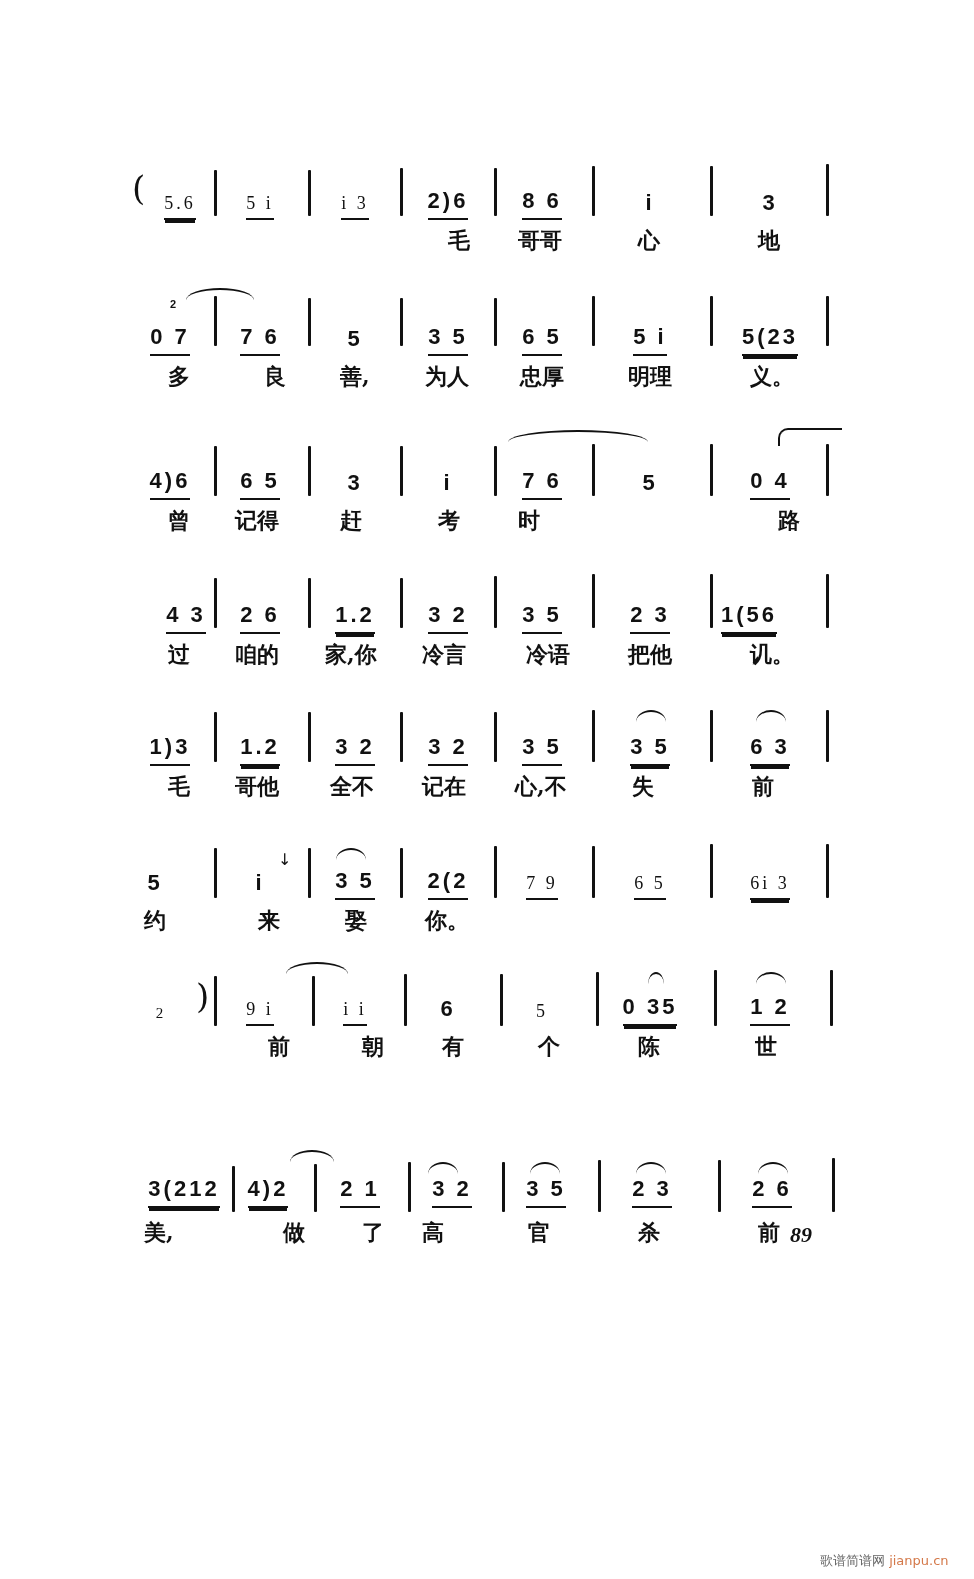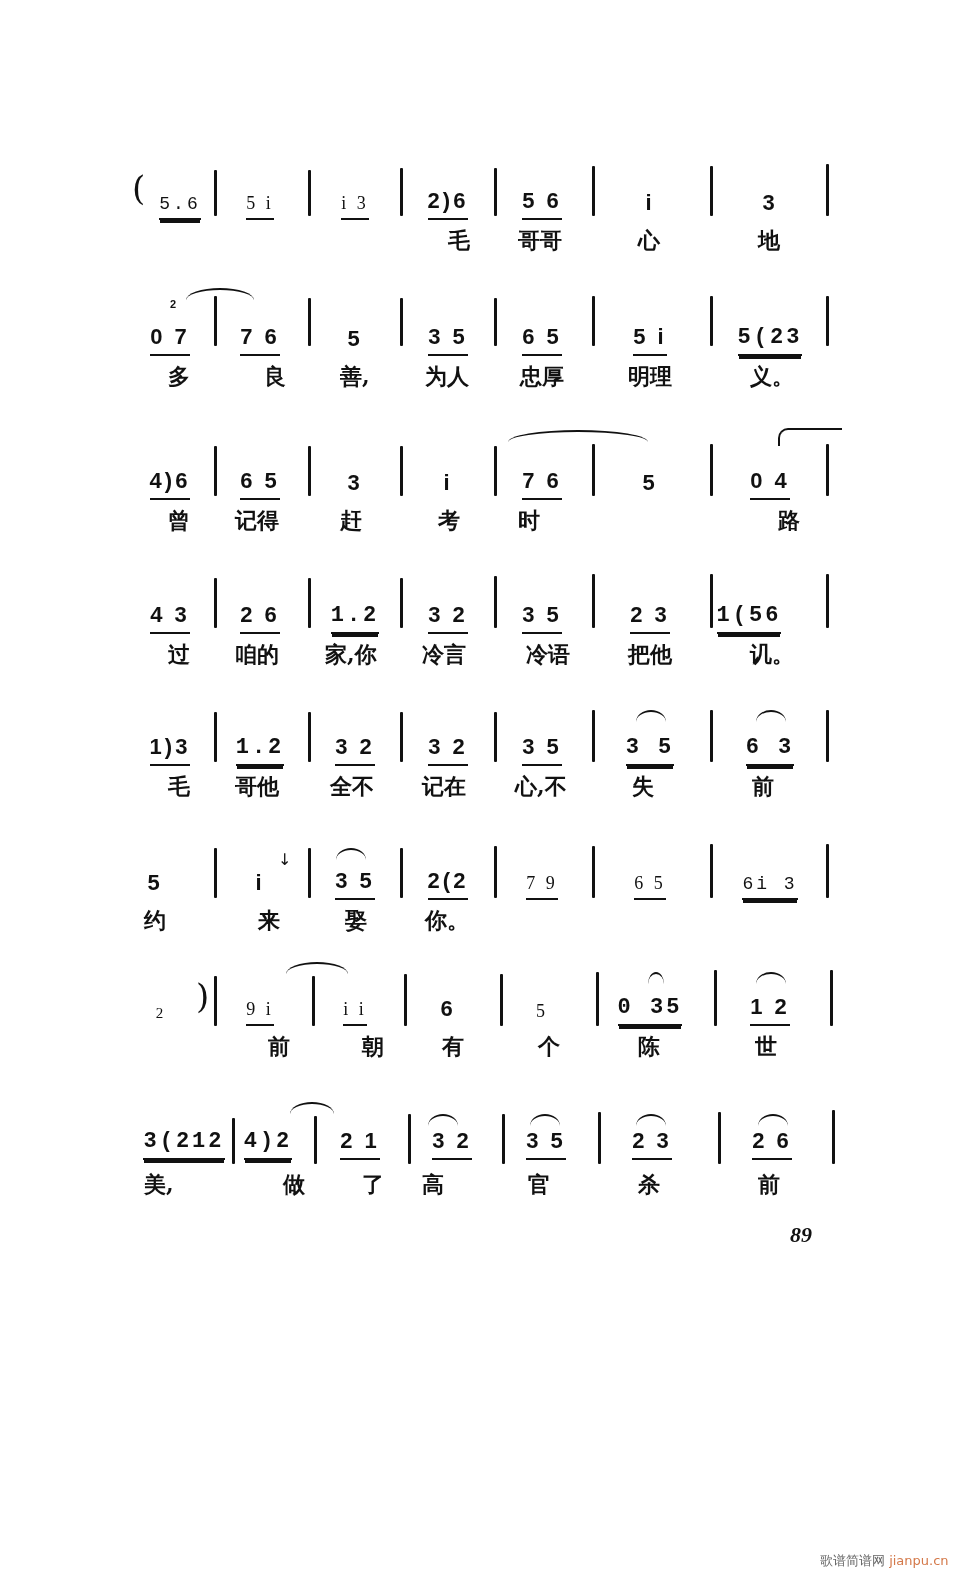--- a/index.html
+++ b/index.html
@@ -16,21 +16,21 @@
       position: absolute; top: 0; height: 60px; display: flex;
       align-items: flex-end; justify-content: center;
     }
     .notes {
       font-family: "Liberation Sans", sans-serif; font-weight: bold;
       font-size: 22px; letter-spacing: 3px; position: relative;
       padding-bottom: 4px; white-space: nowrap;
     }
     .notes.light { font-family: "Liberation Serif", serif; font-weight: normal; font-size: 18px; }
     .notes.ul1 { border-bottom: 2px solid #111; }
-    .notes.ul2 { border-bottom: 2px solid #111; box-shadow: 0 4px 0 -1px #111; font-family: Liberation Mono, monospace; }
+    .notes.ul2 { border-bottom: 2px solid #111; box-shadow: 0 4px 0 -1px #111; }
     .small { font-size: 15px; font-weight: normal; font-family: "Liberation Serif", serif; letter-spacing: 1px; }
     .lyric {
       position: absolute; top: 66px; font-family: "DejaVu Serif", serif;
       font-size: 22px; font-weight: bold; white-space: nowrap;
     }
     .slur {
       position: absolute; border-top: 2px solid #111; border-radius: 50% 50% 0 0 / 100% 100% 0 0;
       height: 10px;
     }
     .paren { position: absolute; font-family: "DejaVu Serif", serif; font-size: 34px; font-weight: normal; }
@@ -63,21 +63,21 @@
     <div class="bar" style="left:168px;top:10px;height:46px;"></div>
     <div class="measure" style="left:175px;width:80px;">
         <span class="notes light ul1">i 3</span>
       </div>
     <div class="bar" style="left:260px;top:8px;height:48px;"></div>
     <div class="measure" style="left:268px;width:80px;">
         <span class="notes ul1">2)6</span>
       </div>
     <div class="bar" style="left:354px;top:8px;height:48px;"></div>
     <div class="measure" style="left:362px;width:80px;">
-        <span class="notes ul1">5 6</span>
+        <span class="notes ul1">8 6</span>
       </div>
     <div class="bar" style="left:452px;top:6px;height:50px;"></div>
     <div class="measure" style="left:460px;width:100px;">
         <span class="notes">i</span>
       </div>
     <div class="bar" style="left:570px;top:6px;height:50px;"></div>
     <div class="measure" style="left:580px;width:100px;">
         <span class="notes">3</span>
       </div>
     <div class="bar" style="left:686px;top:4px;height:52px;"></div>
@@ -160,21 +160,21 @@
     <div class="bar" style="left:686px;top:4px;height:52px;"></div>
     <span class="lyric" style="left:28px;">曾</span>
     <span class="lyric" style="left:95px;">记得</span>
     <span class="lyric" style="left:200px;">赶</span>
     <span class="lyric" style="left:298px;">考</span>
     <span class="lyric" style="left:378px;">时</span>
     <span class="lyric" style="left:638px;">路</span>
   </div>
 
   <div class="row" style="top:574px;">
-    <div class="measure" style="left:0;width:60px;">
+    <div class="measure" style="left:16px;width:60px;">
         <span class="notes ul1">4 3</span>
       </div>
     <div class="bar" style="left:74px;top:4px;height:50px;"></div>
     <div class="measure" style="left:80px;width:80px;">
         <span class="notes ul1">2 6</span>
       </div>
     <div class="bar" style="left:168px;top:4px;height:50px;"></div>
     <div class="measure" style="left:175px;width:80px;">
         <span class="notes ul2">1.2</span>
       </div>
@@ -315,21 +315,21 @@
       </div>
     <div class="bar" style="left:690px;top:4px;height:56px;"></div>
     <span class="lyric" style="left:128px;">前</span>
     <span class="lyric" style="left:222px;">朝</span>
     <span class="lyric" style="left:302px;">有</span>
     <span class="lyric" style="left:398px;">个</span>
     <span class="lyric" style="left:498px;">陈</span>
     <span class="lyric" style="left:615px;">世</span>
   </div>
 
-  <div class="row" style="top:1100px;">
+  <div class="row" style="top:1148px;">
     <div class="slur" style="left:150px;top:2px;width:44px;"></div>
     <div class="slur" style="left:288px;top:14px;width:30px;"></div>
     <div class="slur" style="left:390px;top:14px;width:30px;"></div>
     <div class="slur" style="left:496px;top:14px;width:30px;"></div>
     <div class="slur" style="left:618px;top:14px;width:30px;"></div>
     <div class="measure" style="left:0;width:88px;">
         <span class="notes ul2">3(212</span>
       </div>
     <div class="bar" style="left:92px;top:18px;height:46px;"></div>
     <div class="measure" style="left:98px;width:60px;">

